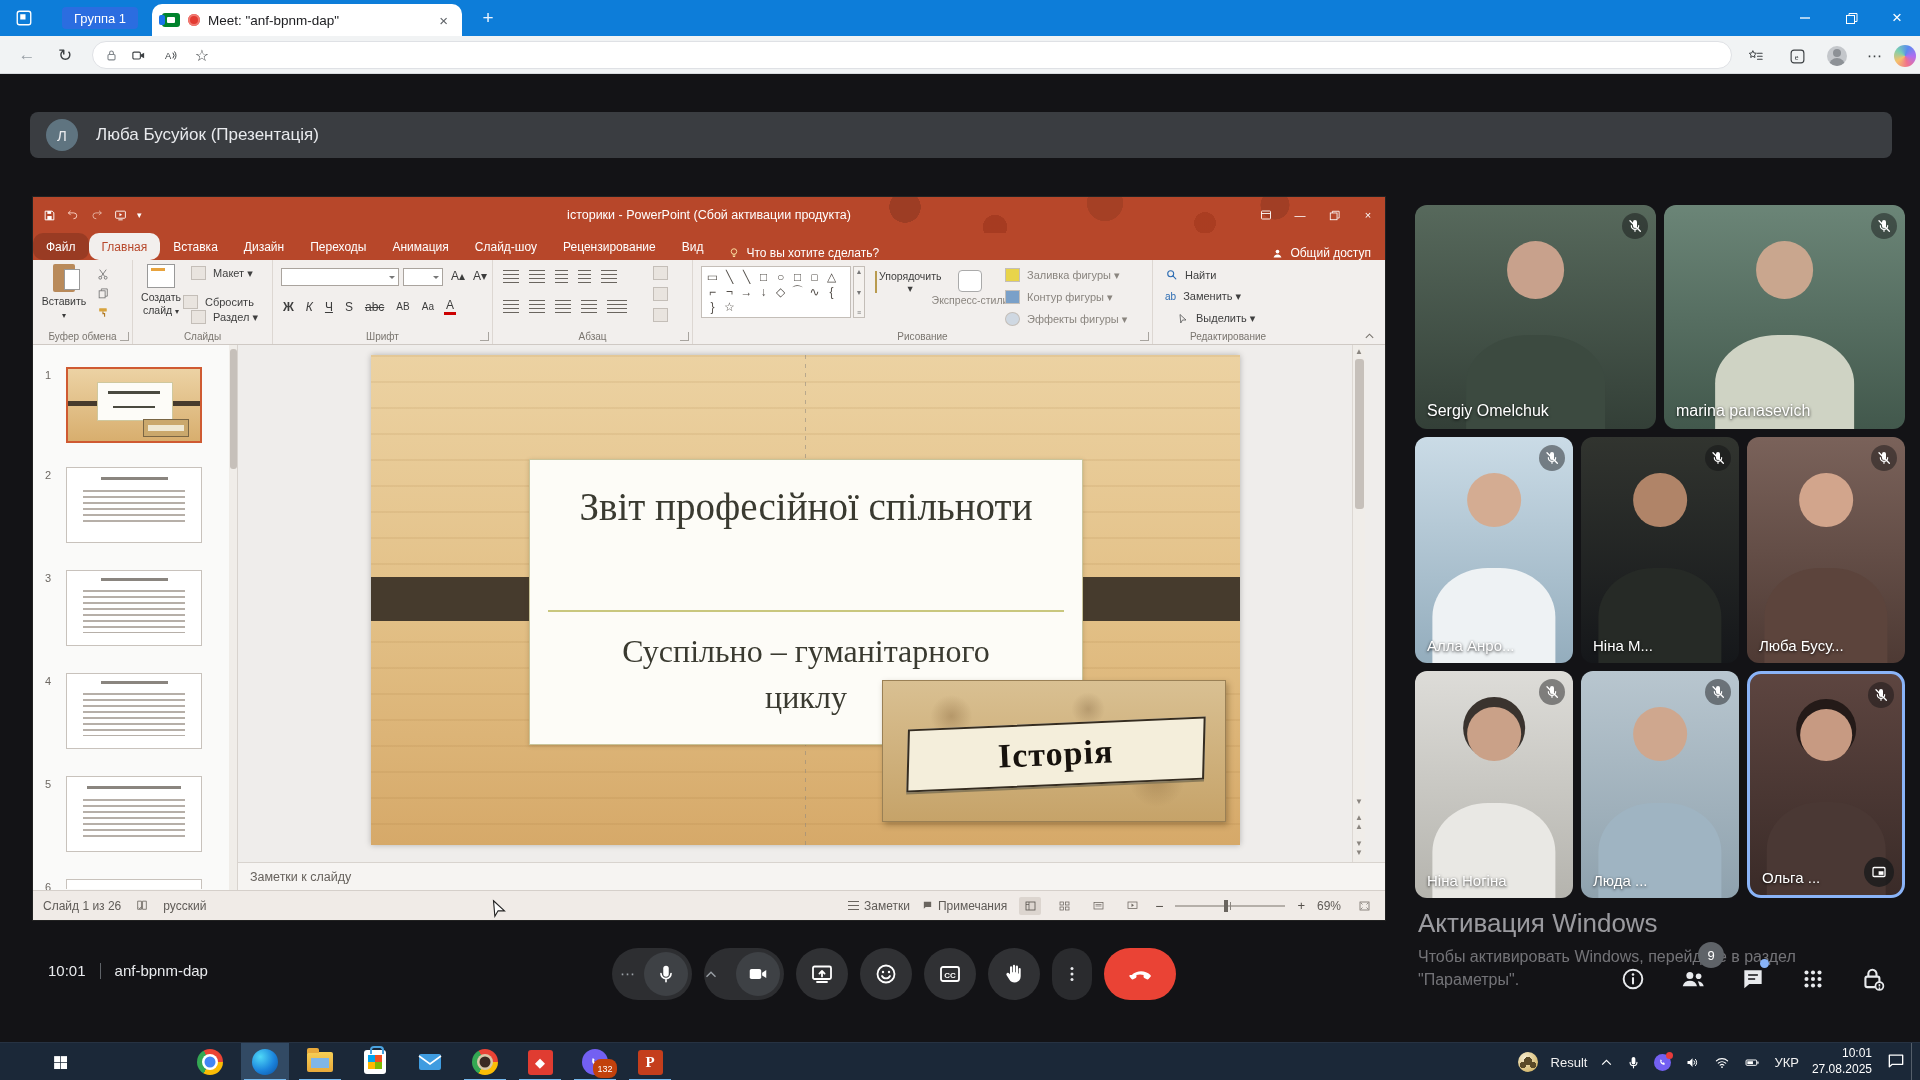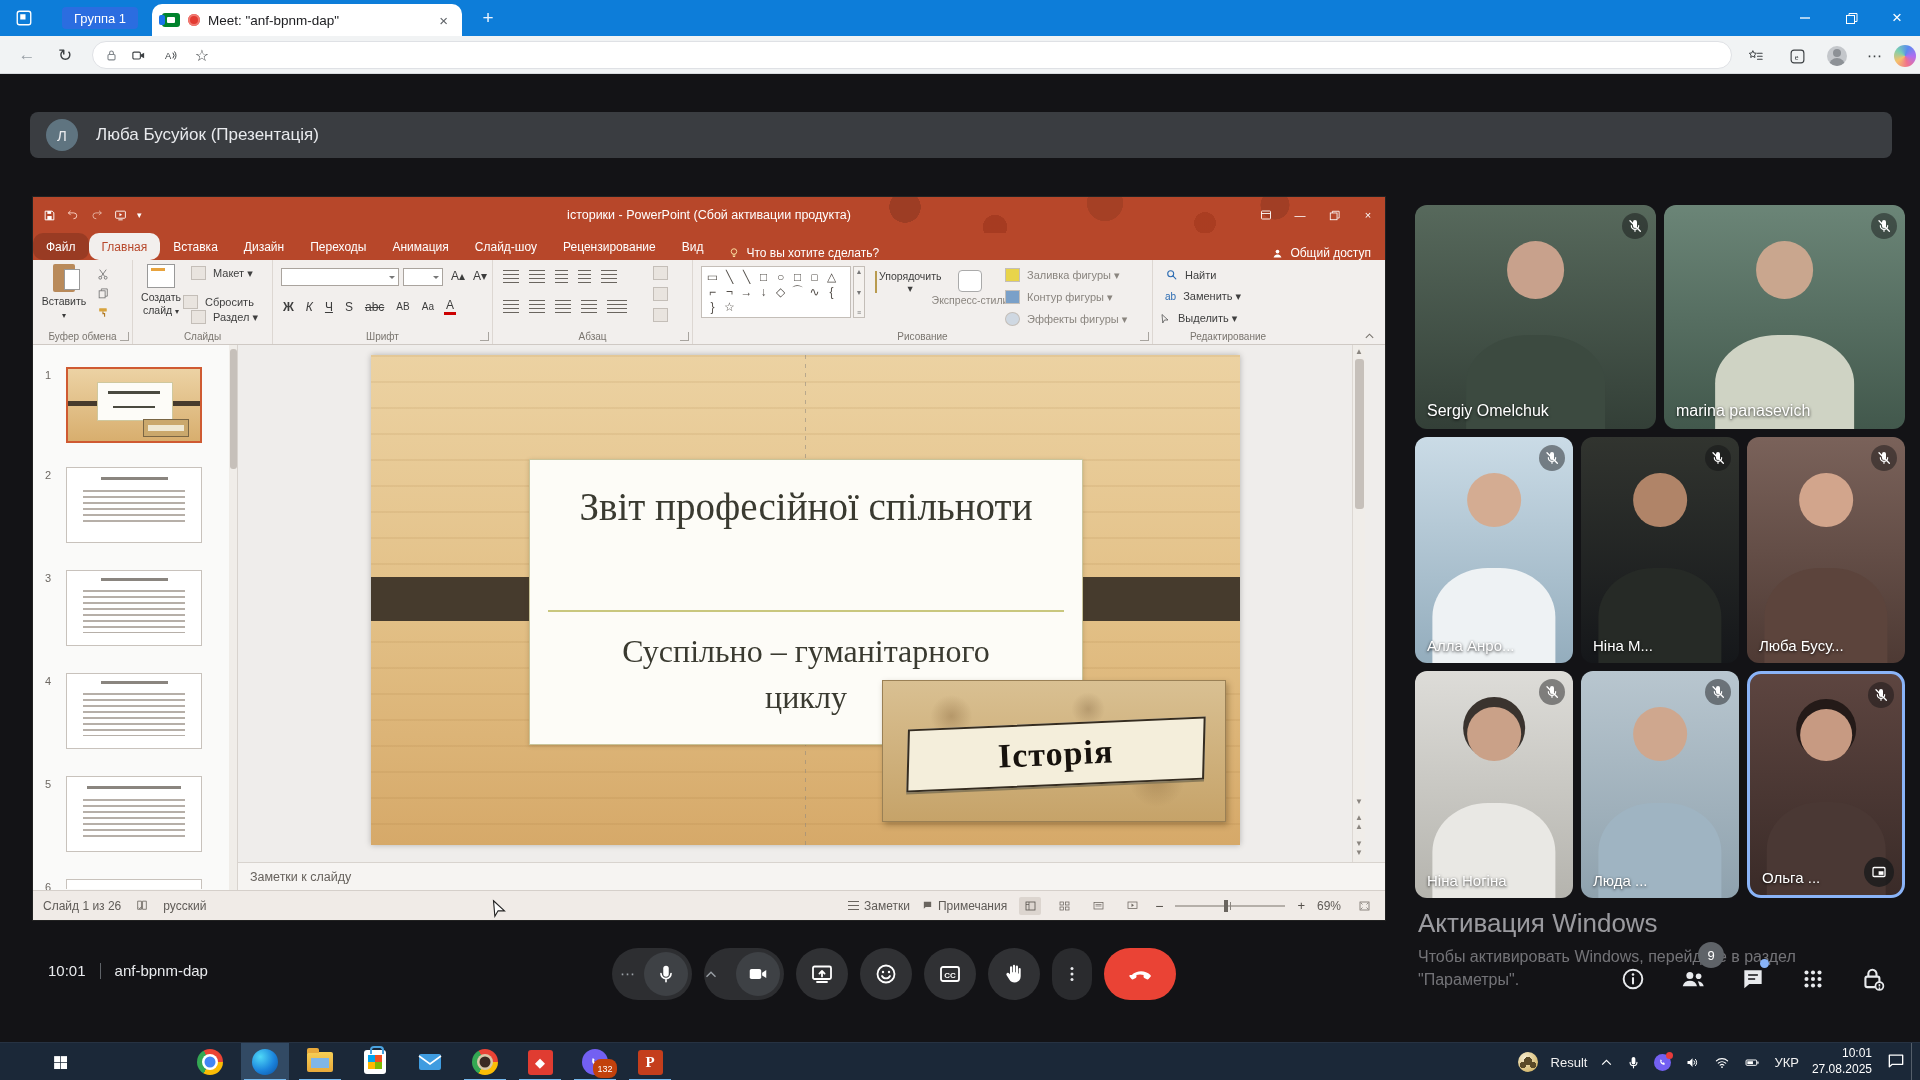--- a/index.html
+++ b/index.html
@@ -600,21 +600,21 @@
         <div class="smallrow" style="left:12px;top:8px;">
             <svg width="13" height="13" viewBox="0 0 24 24">
               <use href="#i-search"></use>
             </svg>
             <span class="mtext">Найти</span>
           </div>
         <div class="smallrow" style="left:12px;top:30px;">
             <span class="mtext" style="color:#2b6bb2;font-size:10px;">ab</span>
             <span class="mtext"><span>Заменить</span> ▾</span>
           </div>
-        <div class="smallrow" style="left:6px;top:52px;justify-content:space-between;">
+        <div class="smallrow" style="left:24px;top:52px;justify-content:space-between;">
             <svg width="12" height="12" viewBox="0 0 24 24">
               <path d="M6 3l12 11h-7l-3.5 6z" stroke="#555" stroke-width="1.6" fill="none"></path>
             </svg>
             <span class="mtext"><span>Выделить</span> ▾</span>
           </div>
         <div class="rglabel">Редактирование</div>
       </div>
       <div class="collapse">
           <svg width="11" height="8" viewBox="0 0 24 16">
             <path d="M4 12l8-8 8 8" stroke="#7a756f" stroke-width="2.4" fill="none"></path>

